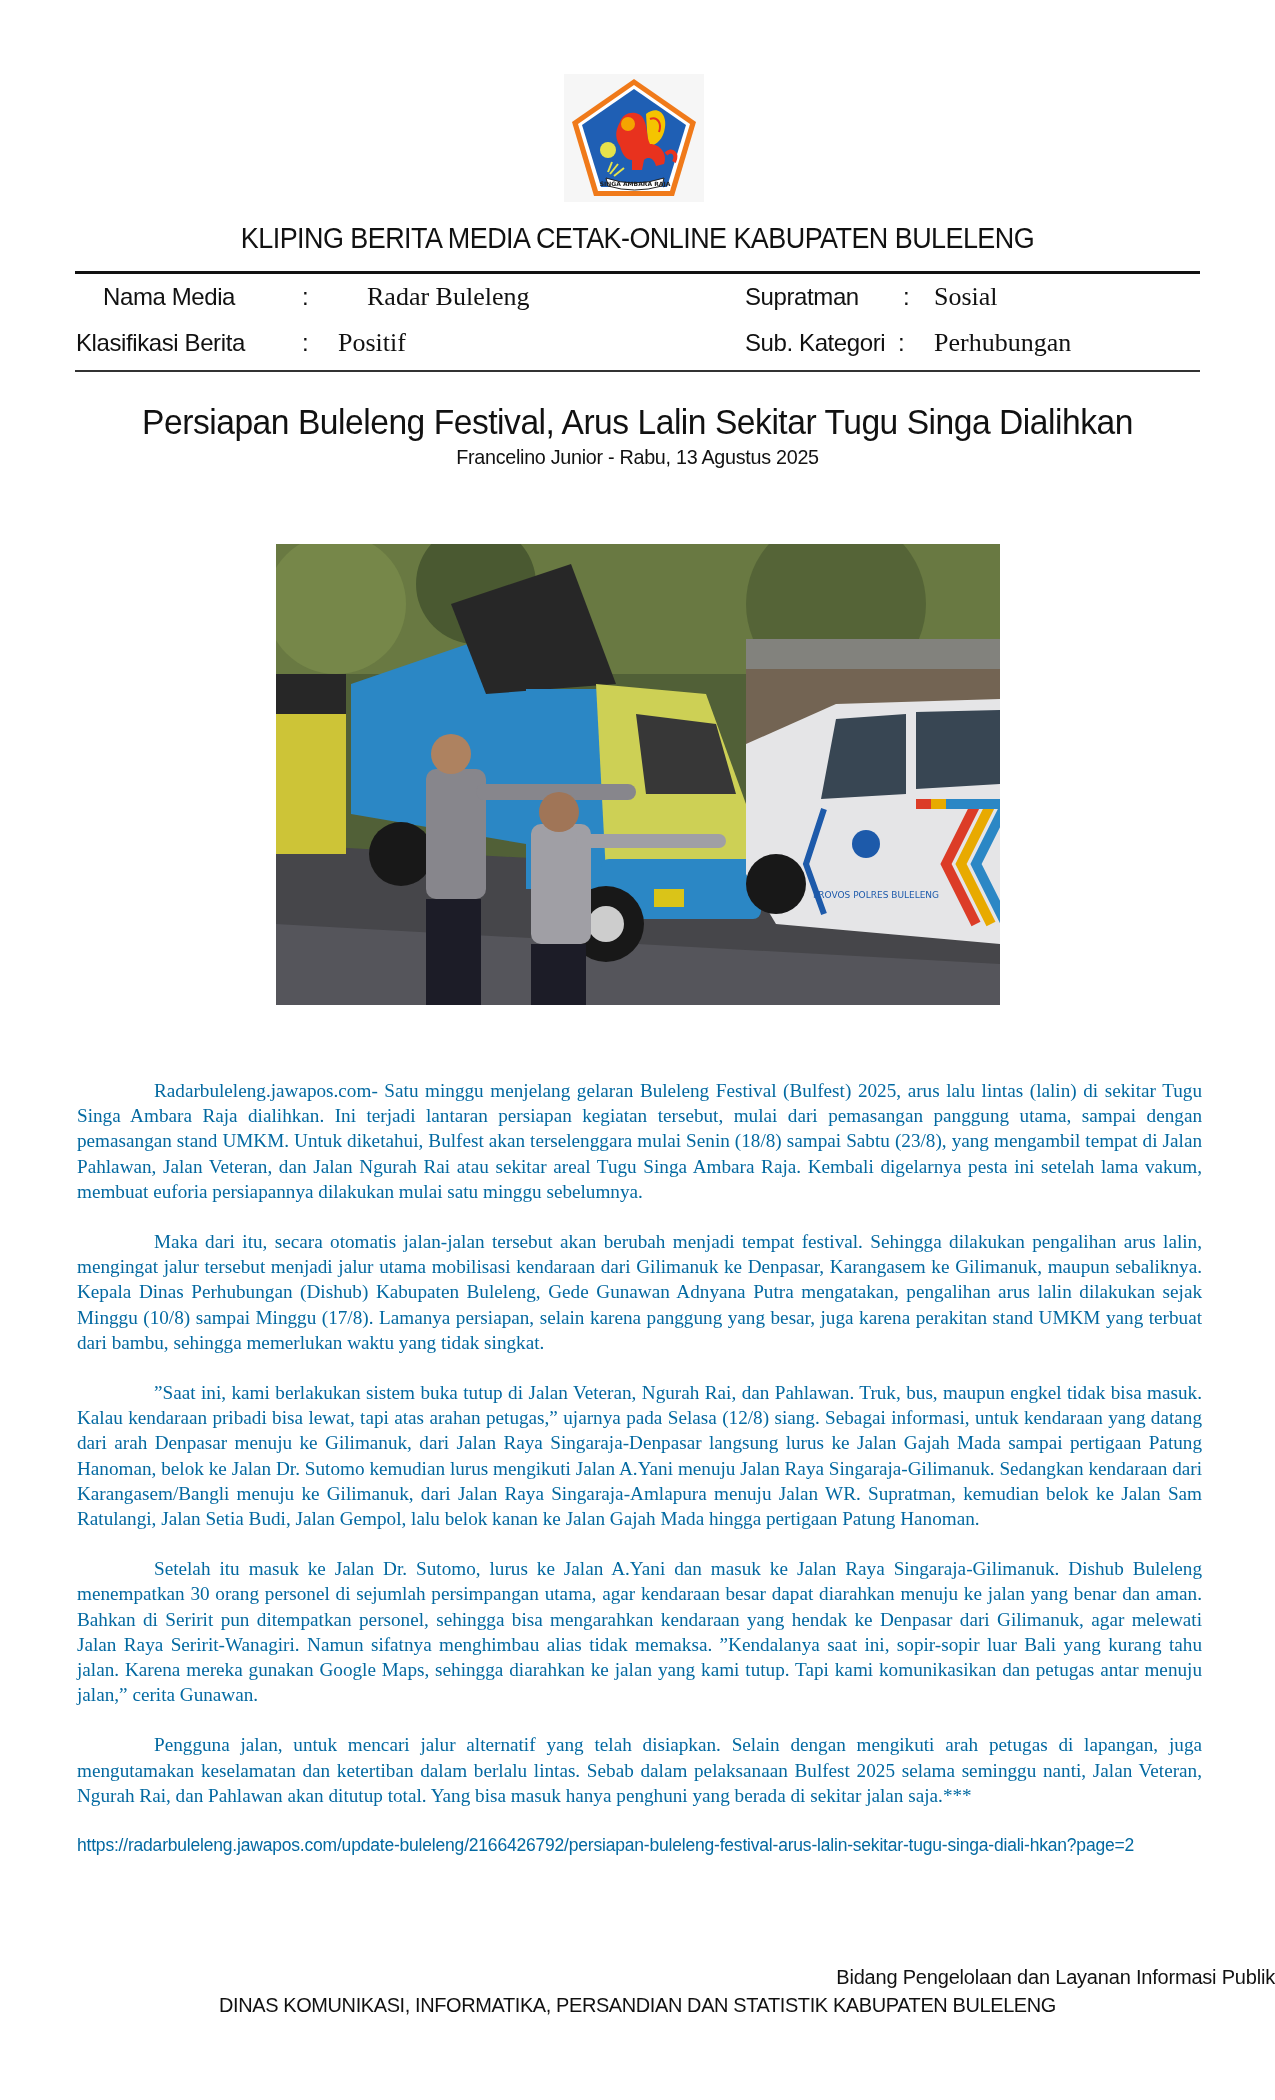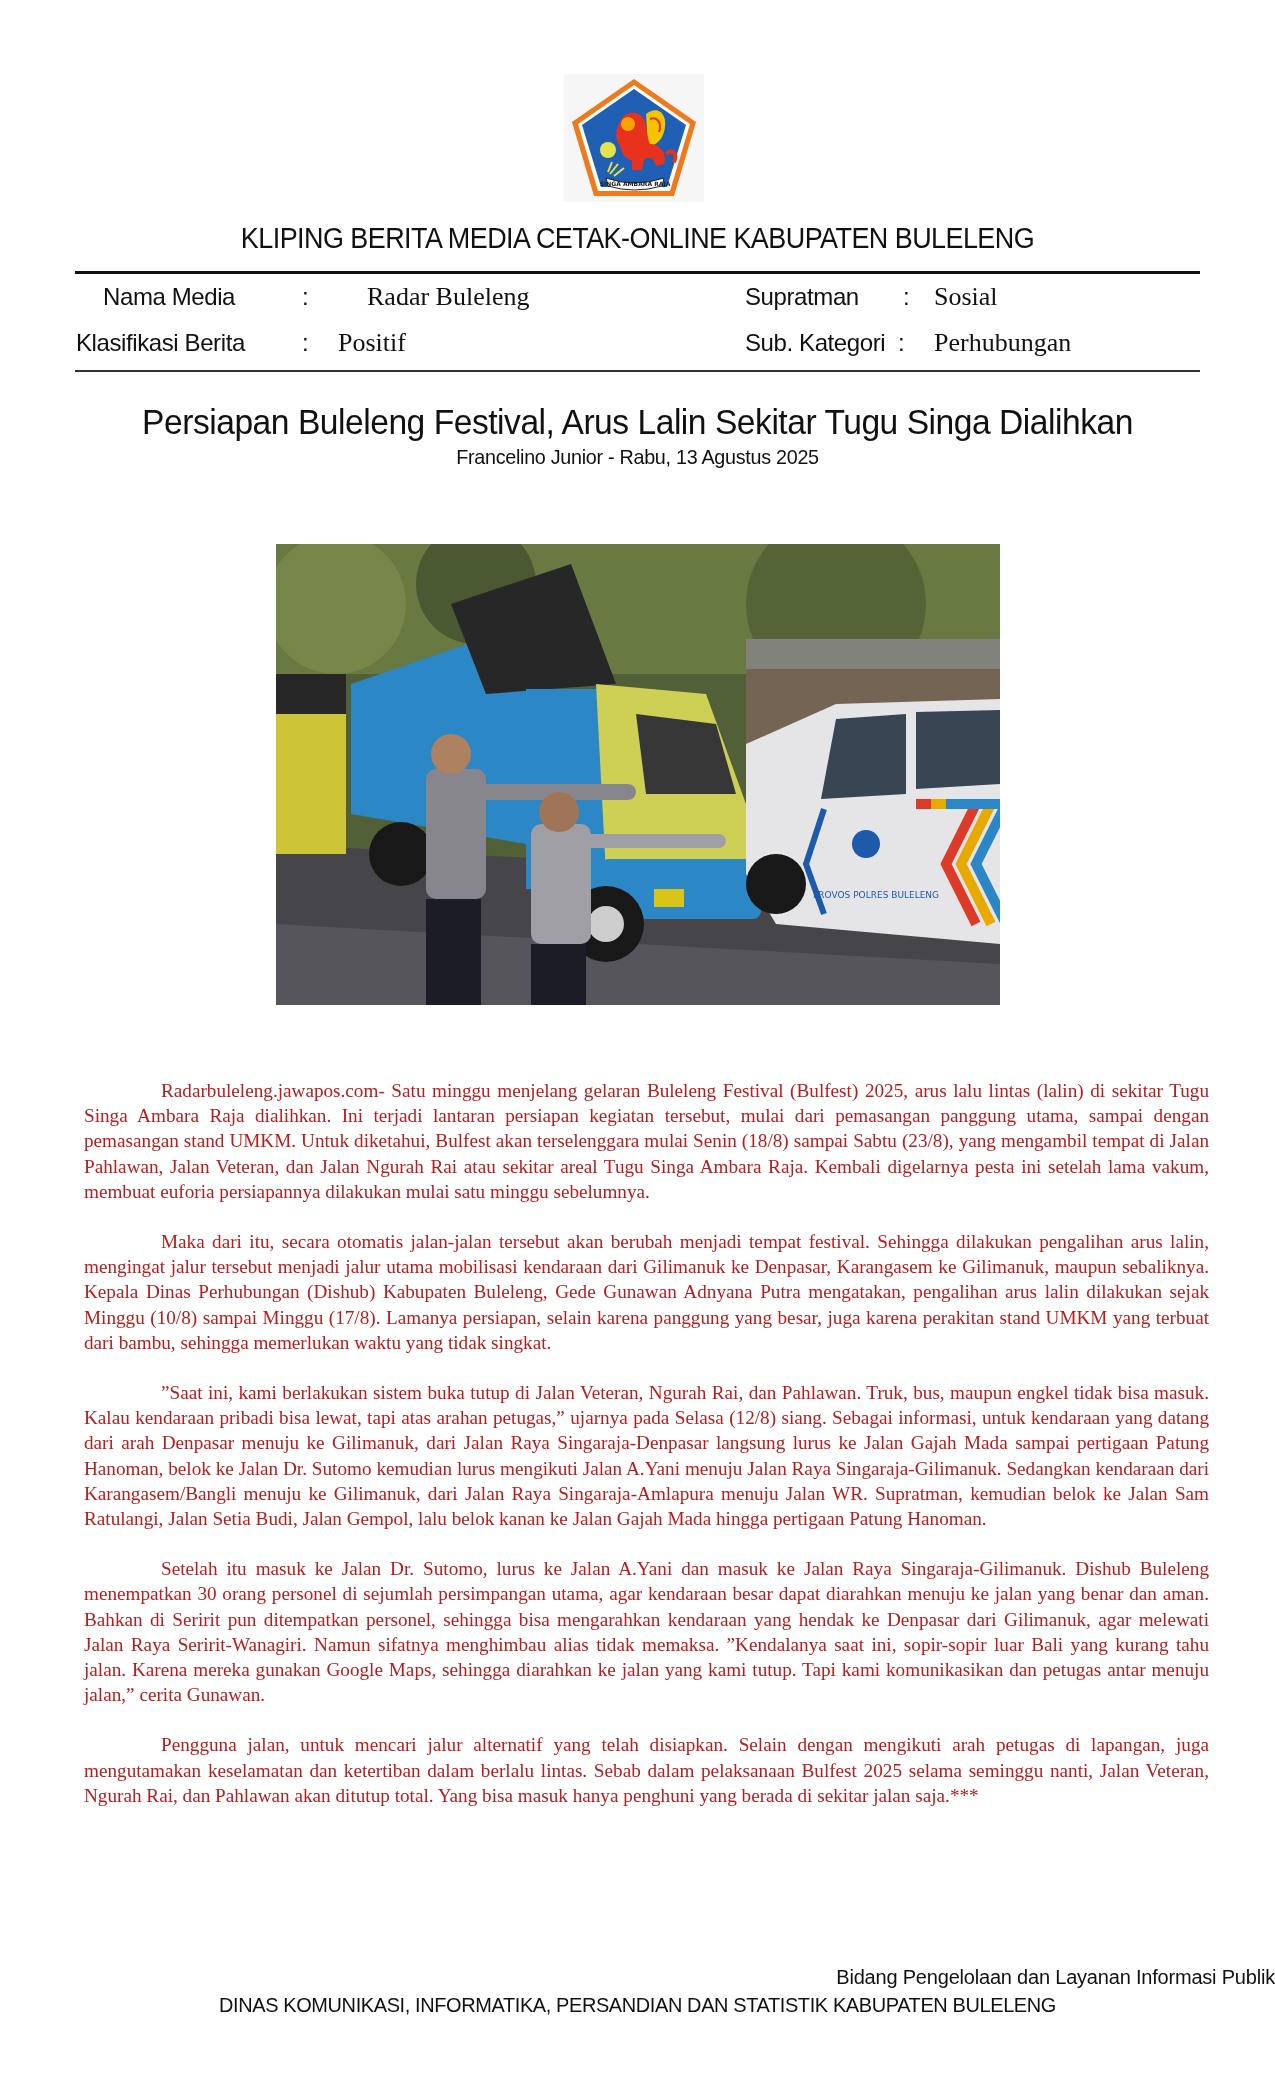--- a/index.html
+++ b/index.html
@@ -18,22 +18,22 @@
     .meta-value { position: absolute; font-family: "Liberation Serif", serif; font-size: 26px; white-space: nowrap; }
 
     #headline { position: absolute; left: 0; right: 0; top: 402px; text-align: center;
       font-family: "Liberation Sans", sans-serif; font-size: 35px; letter-spacing: -0.5px; transform: scaleX(0.96); }
     #byline { position: absolute; left: 0; right: 0; top: 445px; text-align: center;
       font-family: "Liberation Sans", sans-serif; font-size: 21px; letter-spacing: -0.3px; transform: scaleX(0.94); }
 
     #photo { position: absolute; left: 276px; top: 544px; width: 724px; height: 461px; overflow: hidden; background: #f0abfc; }
     #photo svg { width: 100%; height: 100%; display: block; }
 
-    #article { position: absolute; left: 84px; width: 1125px; top: 1078px;
-      font-family: "Liberation Serif", serif; font-size: 19.2px; line-height: 25.2px; text-align: justify; color: #b91c1c; }
+    #article { position: absolute; left: 77px; width: 1125px; top: 1078px;
+      font-family: "Liberation Serif", serif; font-size: 19.2px; line-height: 25.2px; text-align: justify; color: #0369a1; }
     #article p { margin: 0 0 25px 0; text-indent: 77px; hyphens: manual; }
     #source-url { font-family: "Liberation Sans", sans-serif; font-size: 17.5px; line-height: 25px; text-align: left;
       word-break: break-all; letter-spacing: -0.2px; margin-top: 0; }
 
     #footer-line1 { position: absolute; left: 0; right: 0; top: 1966px; text-align: right;
       font-family: "Liberation Sans", sans-serif; font-size: 20px; letter-spacing: -0.2px; }
     #footer-line2 { position: absolute; left: 0; right: 0; top: 1993px; text-align: center;
       font-family: "Liberation Sans", sans-serif; font-size: 21px; letter-spacing: -0.4px; transform: scaleX(0.95); }
   </style>
 </head>
@@ -139,16 +139,17 @@
     <rect x="0" y="0" width="724" height="461" fill="#000" opacity="0.05"></rect>
   </svg>
 </div>
 
 <div id="article">
   <p>Radarbuleleng.jawapos.com- Satu minggu menjelang gelaran Buleleng Festival (Bulfest) 2025, arus lalu lintas (lalin) di sekitar Tugu Singa Ambara Raja dialihkan. Ini terjadi lantaran persiapan kegiatan tersebut, mulai dari pemasangan panggung utama, sampai dengan pemasangan stand UMKM. Untuk diketahui, Bulfest akan terselenggara mulai Senin (18/8) sampai Sabtu (23/8), yang mengam­bil tempat di Jalan Pahlawan, Jalan Veteran, dan Jalan Ngurah Rai atau sekitar areal Tugu Singa Ambara Raja. Kembali digelarnya pesta ini setelah lama vakum, membuat euforia persiapannya dilakukan mulai satu minggu sebelumnya.</p>
   <p>Maka dari itu, secara otomatis jalan-jalan tersebut akan berubah menjadi tempat festival. Sehingga dilakukan pengalihan arus lalin, mengingat jalur tersebut menjadi jalur utama mobilisasi kendaraan dari Gilimanuk ke Denpasar, Karangasem ke Gilimanuk, mau­pun sebaliknya. Kepala Dinas Perhubungan (Dishub) Kabupaten Buleleng, Gede Gunawan Adnyana Putra mengatakan, pengalihan arus lalin dilakukan sejak Minggu (10/8) sampai Minggu (17/8). Lamanya persiapan, selain karena panggung yang besar, juga karena peraki­tan stand UMKM yang terbuat dari bambu, sehingga memerlukan waktu yang tidak singkat.</p>
   <p>”Saat ini, kami berlakukan sistem buka tutup di Jalan Veteran, Ngurah Rai, dan Pahlawan. Truk, bus, maupun engkel tidak bisa masuk. Kalau kendaraan pribadi bisa lewat, tapi atas arahan petugas,” ujarnya pada Selasa (12/8) siang. Sebagai informasi, untuk kendaraan yang datang dari arah Denpasar menuju ke Gilimanuk, dari Jalan Raya Singaraja-Denpasar langsung lurus ke Jalan Gajah Mada sampai pertigaan Patung Hanoman, belok ke Jalan Dr. Sutomo kemudian lurus mengikuti Jalan A.Yani menuju Jalan Raya Singa­raja-Gilimanuk. Sedangkan kendaraan dari Karangasem/Bangli menuju ke Gilimanuk, dari Jalan Raya Singaraja-Amlapura menuju Jalan WR. Supratman, kemudian belok ke Jalan Sam Ratulangi, Jalan Setia Budi, Jalan Gempol, lalu belok kanan ke Jalan Gajah Mada hingga pertigaan Patung Hanoman.</p>
   <p>Setelah itu masuk ke Jalan Dr. Sutomo, lurus ke Jalan A.Yani dan masuk ke Jalan Raya Singaraja-Gilimanuk. Dishub Buleleng menempatkan 30 orang personel di sejumlah persimpangan utama, agar kendaraan besar dapat diarahkan menuju ke jalan yang benar dan aman. Bahkan di Seririt pun ditempatkan personel, sehingga bisa mengarahkan kendaraan yang hendak ke Denpasar dari Gilima­nuk, agar melewati Jalan Raya Seririt-Wanagiri. Namun sifatnya menghimbau alias tidak memaksa. ”Kendalanya saat ini, sopir-sopir luar Bali yang kurang tahu jalan. Karena mereka gunakan Google Maps, sehingga diarahkan ke jalan yang kami tutup. Tapi kami komuni­kasikan dan petugas antar menuju jalan,” cerita Gunawan.</p>
   <p>Pengguna jalan, untuk mencari jalur alternatif yang telah disiapkan. Selain dengan mengikuti arah petugas di lapangan, juga mengutamakan keselamatan dan ketertiban dalam berlalu lintas. Sebab dalam pelaksanaan Bulfest 2025 selama seminggu nanti, Jalan Veteran, Ngurah Rai, dan Pahlawan akan ditutup total. Yang bisa masuk hanya penghuni yang berada di sekitar jalan saja.***</p>
+  <div id="source-url">https://radarbuleleng.jawapos.com/update-buleleng/2166426792/persiapan-buleleng-festival-arus-lalin-sekitar-tugu-singa-diali-hkan?page=2</div>
 </div>
 
 <div id="footer-line1">Bidang Pengelolaan dan Layanan Informasi Publik</div>
 <div id="footer-line2">DINAS KOMUNIKASI, INFORMATIKA, PERSANDIAN DAN STATISTIK KABUPATEN BULELENG</div>
 
 </body></html>

